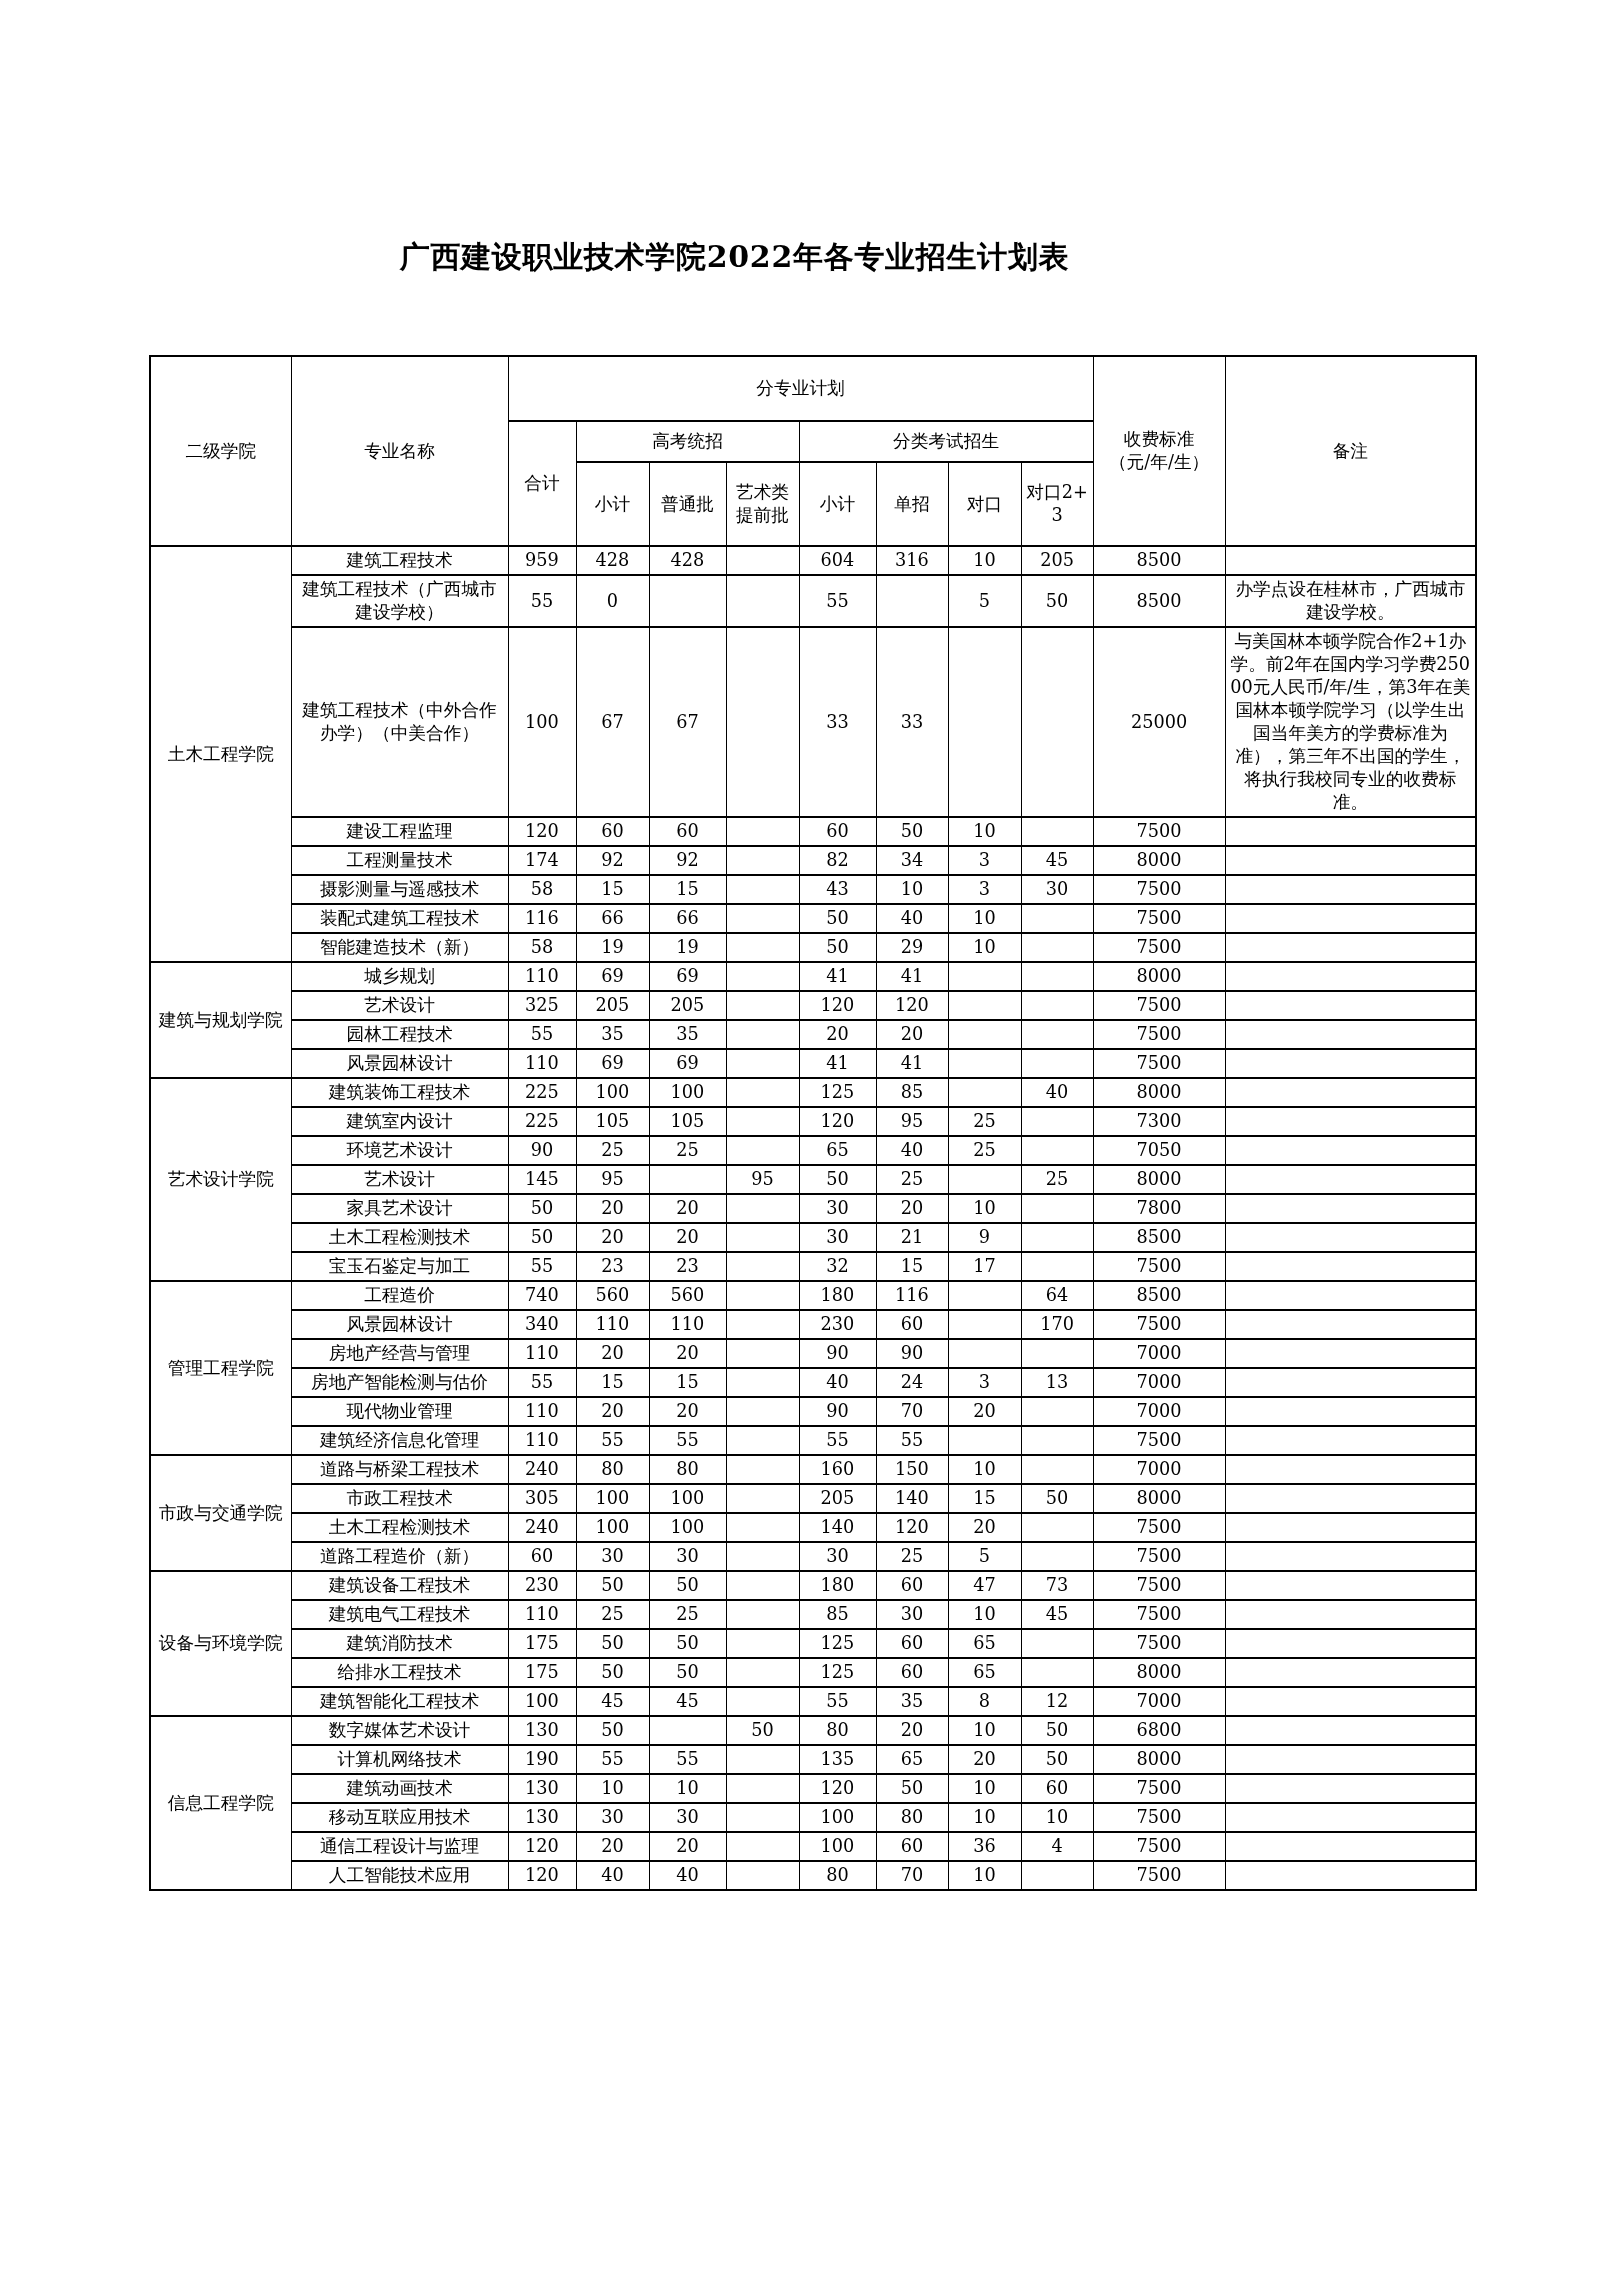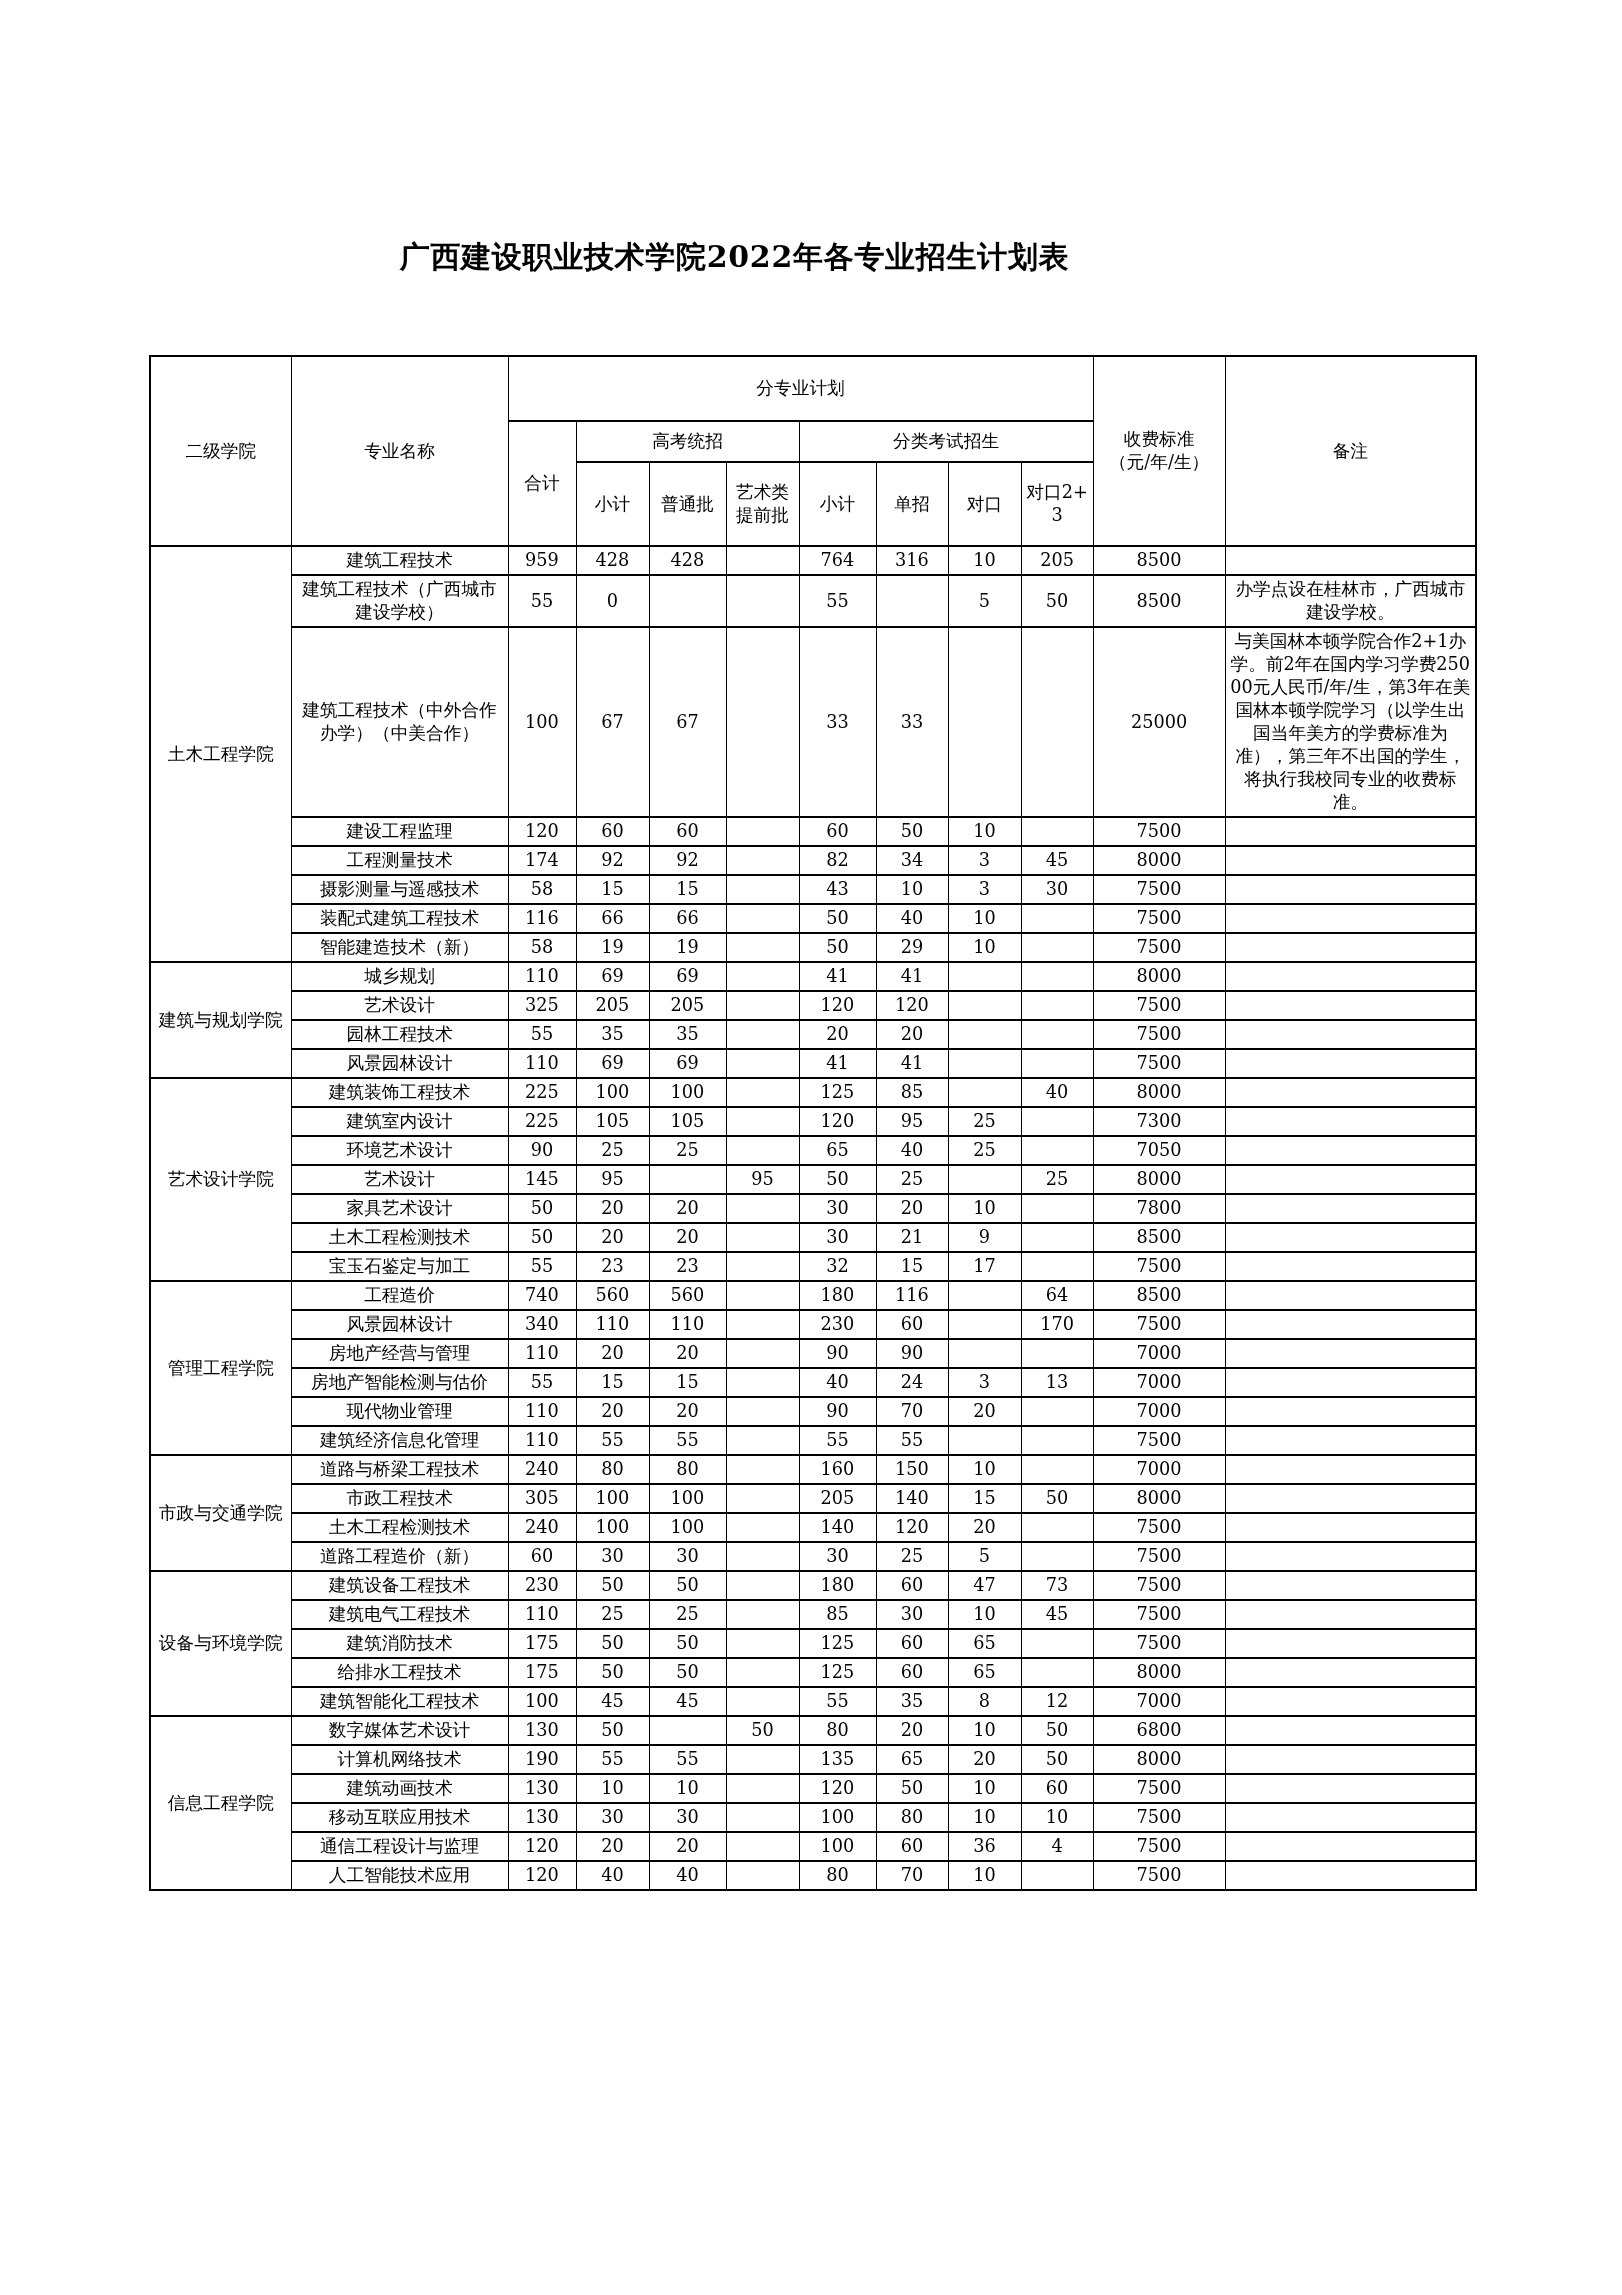--- a/index.html
+++ b/index.html
@@ -111,21 +111,21 @@
     </thead>
     <tbody id="table-body">
 
     <tr class="group-start">
           <td rowspan="8" class="college-cell">土木工程学院</td>
           <td class="major-cell">建筑工程技术</td>
           <td class="value-cell">959</td>
           <td class="value-cell">428</td>
           <td class="value-cell">428</td>
           <td class="value-cell"></td>
-          <td class="value-cell">764</td>
+          <td class="value-cell">604</td>
           <td class="value-cell">316</td>
           <td class="value-cell">10</td>
           <td class="value-cell">205</td>
           <td class="fee-cell">8500</td>
           <td class="remark-cell"></td>
         </tr>
         <tr>
           <td class="major-cell">建筑工程技术（广西城市建设学校）</td>
           <td class="value-cell">55</td>
           <td class="value-cell">0</td>

